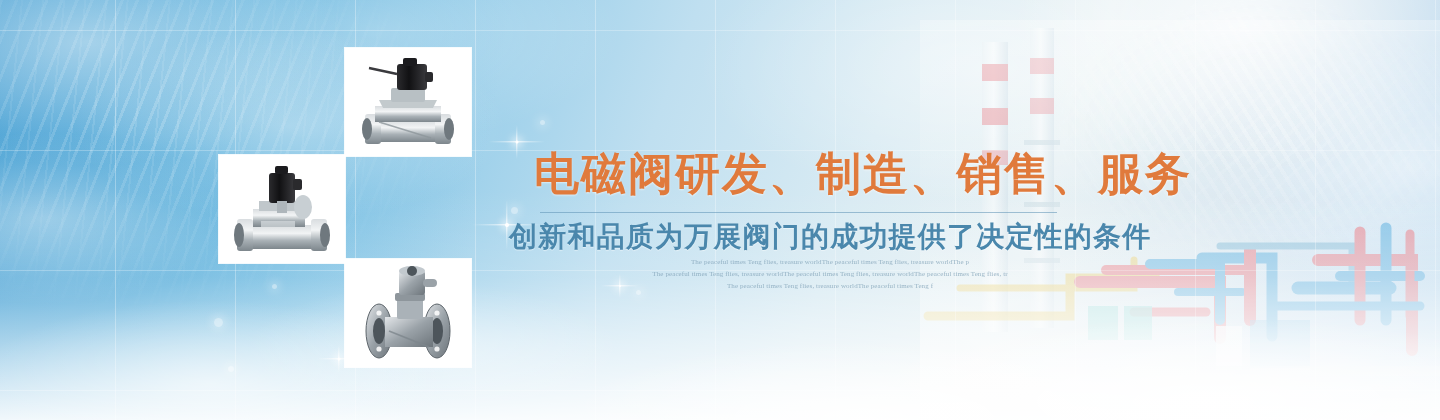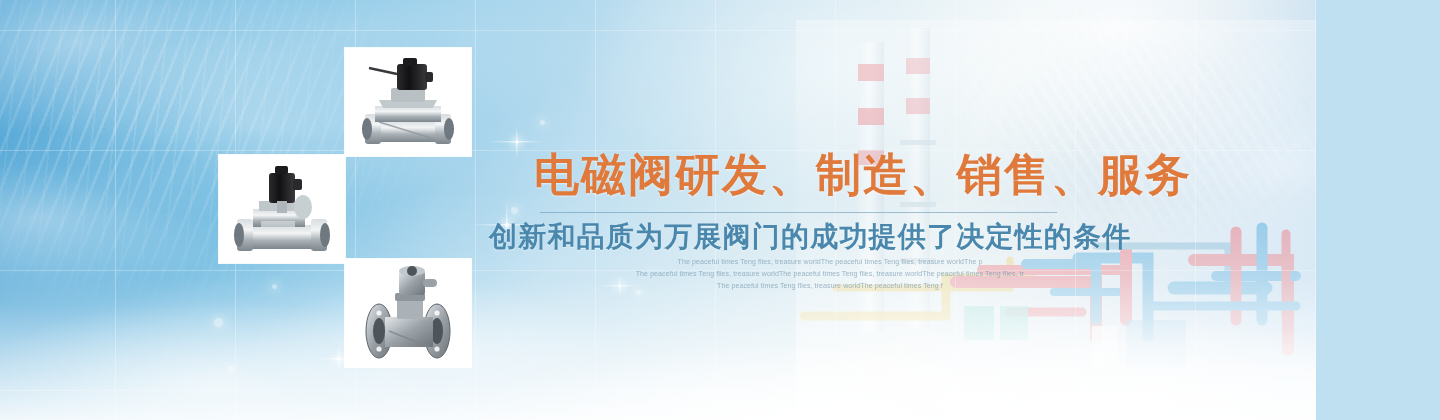--- a/index.html
+++ b/index.html
@@ -3,22 +3,23 @@
 <meta charset="utf-8">
 <title>Banner</title>
 <style>
   html,body{margin:0;padding:0;}
   body{
     width:1440px;height:420px;overflow:hidden;
     font-family:"Liberation Sans","DejaVu Sans",sans-serif;
     background:#bfe0f0;
   }
   .banner{
-    position:relative;width:1316px;height:420px;overflow:hidden;
+    position:relative;width:1440px;height:420px;overflow:hidden;
     background:linear-gradient(110deg,#4fa8d8 0%,#62b4de 14%,#8fcae8 28%,#bfdff0 44%,#d9ebf3 58%,#e7f1f4 70%,#dce9f1 82%,#c7dff0 92%,#b7d8ee 100%);
+    font-family:Liberation Serif, serif;
   }
 
   
   .sky-l{
     position:absolute;inset:0;
     background:
       radial-gradient(ellipse 420px 200px at 6% 10%, rgba(255,255,255,.50), rgba(255,255,255,0) 62%),
       radial-gradient(ellipse 340px 150px at 20% 30%, rgba(255,255,255,.40), rgba(255,255,255,0) 64%),
       radial-gradient(ellipse 300px 130px at 3% 52%, rgba(255,255,255,.42), rgba(255,255,255,0) 66%),
       radial-gradient(ellipse 380px 170px at 26% 8%, rgba(255,255,255,.32), rgba(255,255,255,0) 65%),
@@ -93,21 +94,21 @@
     position:absolute;left:534px;top:152px;
     font-size:45px;font-weight:bold;letter-spacing:2px;
     color:#e07a3c;line-height:1;white-space:nowrap;
     text-shadow:0 1px 2px rgba(255,255,255,.55);
   }
   .rule{
     position:absolute;left:540px;top:212px;width:517px;height:1px;
     background:rgba(92,146,180,.55);
   }
   .subhead{
-    position:absolute;left:489px;top:220px;
+    position:absolute;left:509px;top:220px;
     font-size:28px;font-weight:bold;letter-spacing:1.2px;
     color:#4a87ac;line-height:1.2;white-space:nowrap;
     text-shadow:0 1px 1px rgba(255,255,255,.5);
   }
   .blurb{
     position:absolute;left:620px;top:256px;width:420px;
     text-align:center;color:rgba(120,155,178,.72);
     font-size:7px;line-height:12px;letter-spacing:.1px;
     white-space:nowrap;
   }

